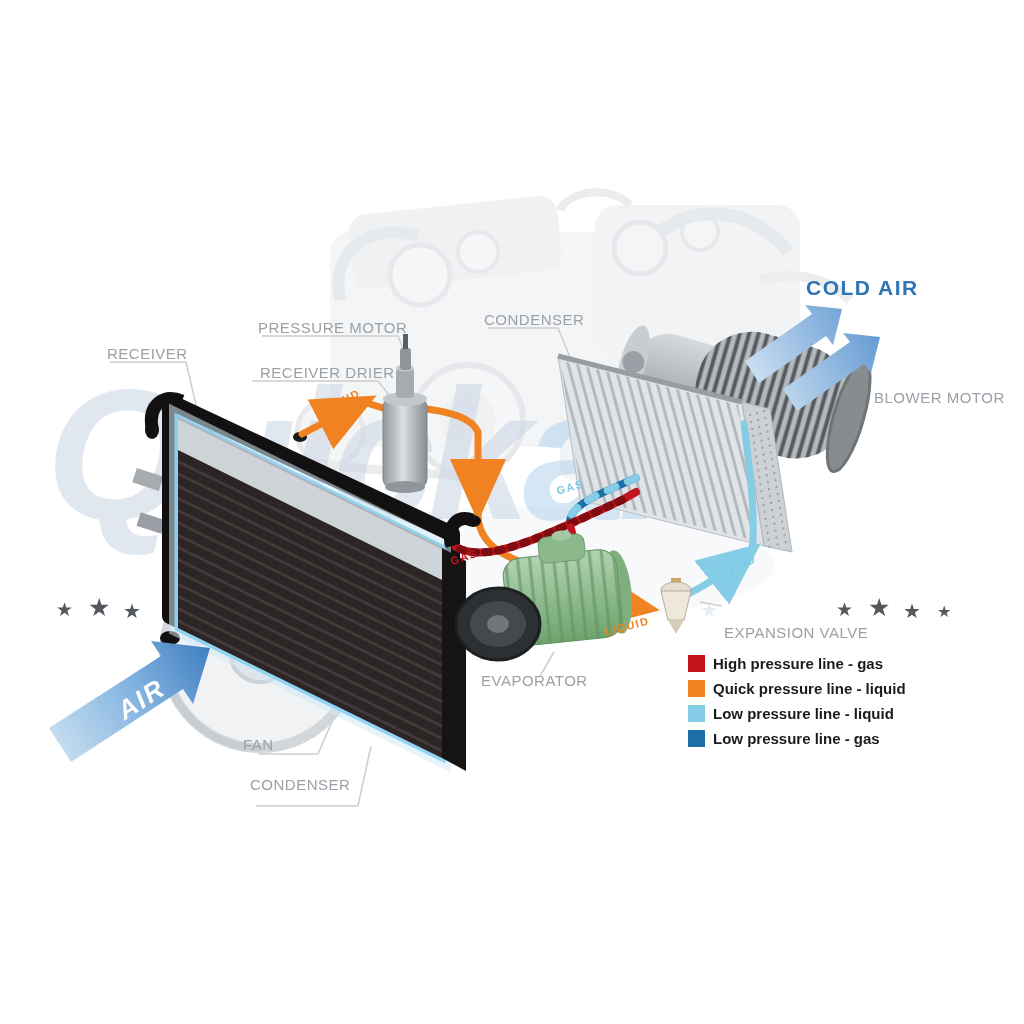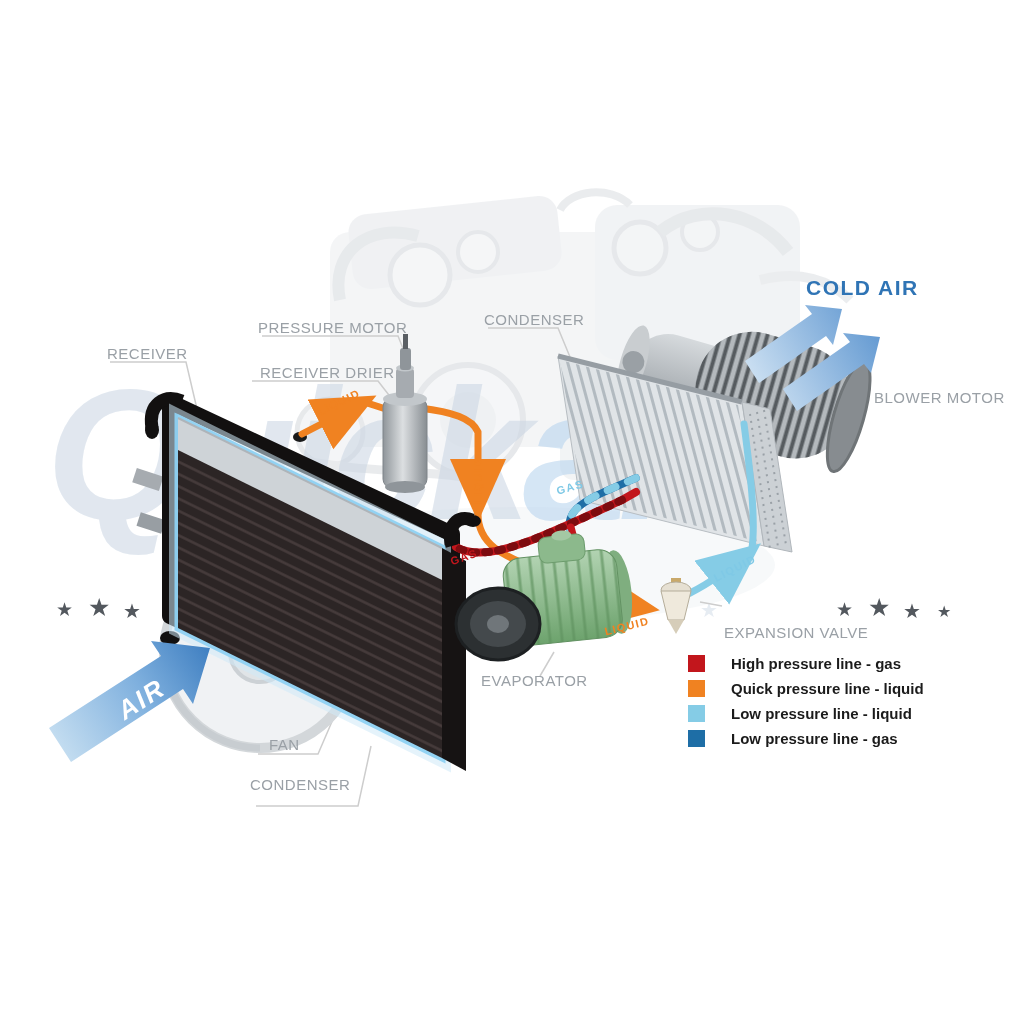--- a/index.html
+++ b/index.html
@@ -23,21 +23,21 @@
   .orange-t{color:#f08221;}
   .red-t{color:#c2161c;}
   .ltblue-t{color:#7fc9e6;}
   .cold-air{position:absolute;left:806px;top:276px;z-index:5;font-size:21px;font-weight:bold;
             color:#2f74b5;letter-spacing:1.5px;text-align:center;}
   .air-txt{position:absolute;left:116px;top:684px;z-index:5;font-size:26px;font-weight:bold;
            font-style:italic;color:#ffffff;letter-spacing:2px;transform:rotate(-33deg);}
   .rot{transform-origin:0 0;}
   
   .legend{position:absolute;left:688px;top:655px;z-index:5;display:flex;flex-direction:column;gap:8px;}
-  .legend-row{display:flex;align-items:center;gap:26px;}
+  .legend-row{display:flex;align-items:center;gap:8px;}
   .swatch{width:17px;height:17px;flex:0 0 17px;}
   .legend-label{font-size:15px;font-weight:bold;color:#1b1b1b;}
   .mainsvg{z-index:2;}
   .bgsvg{z-index:0;}
 </style>
 </head>
 <body>
 
 <div class="canvas">
 
@@ -252,21 +252,21 @@
     </g>
   </svg>
 
   <span class="lbl" style="left:107px;top:345px;">RECEIVER</span>
   <span class="lbl" style="left:258px;top:319px;">PRESSURE MOTOR</span>
   <span class="lbl" style="left:260px;top:364px;">RECEIVER DRIER</span>
   <span class="lbl" style="left:484px;top:311px;">CONDENSER</span>
   <span class="lbl" style="left:834px;top:389px;margin-left:40px;">BLOWER MOTOR</span>
   <span class="lbl" style="left:724px;top:624px;">EXPANSION VALVE</span>
   <span class="lbl" style="left:481px;top:672px;">EVAPORATOR</span>
-  <span class="lbl" style="left:269px;top:736px;">FAN</span>
+  <span class="lbl" style="left:243px;top:736px;">FAN</span>
   <span class="lbl" style="left:250px;top:776px;">CONDENSER</span>
 
   <span class="cold-air">COLD AIR</span>
   <span class="air-txt">AIR</span>
 
   <span class="pipe-lbl orange-t" style="left:316px;top:396px;transform:rotate(-26deg);">LIQUID</span>
   <span class="pipe-lbl orange-t rot" style="left:472px;top:504px;transform:rotate(-90deg);">LIQUID</span>
   <span class="pipe-lbl orange-t" style="left:604px;top:620px;transform:rotate(-14deg);">LIQUID</span>
   <span class="pipe-lbl ltblue-t" style="left:712px;top:562px;transform:rotate(-27deg);">LIQUID</span>
   <span class="pipe-lbl red-t" style="left:450px;top:551px;transform:rotate(-19deg);">GAS</span>

